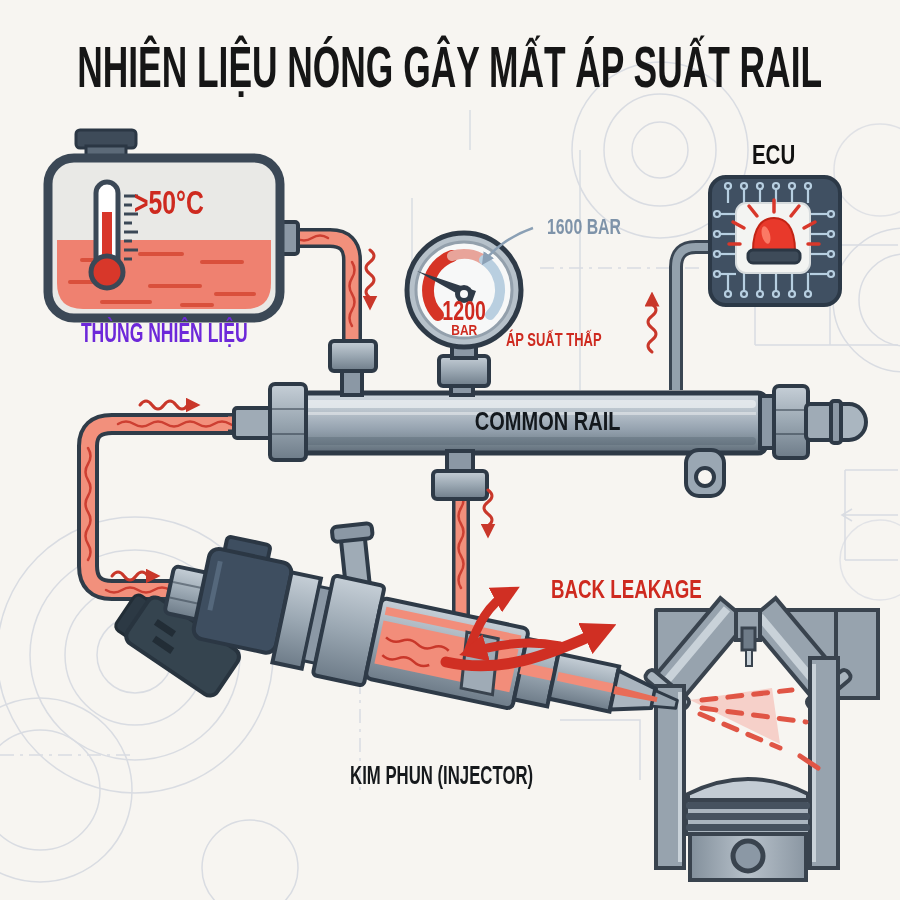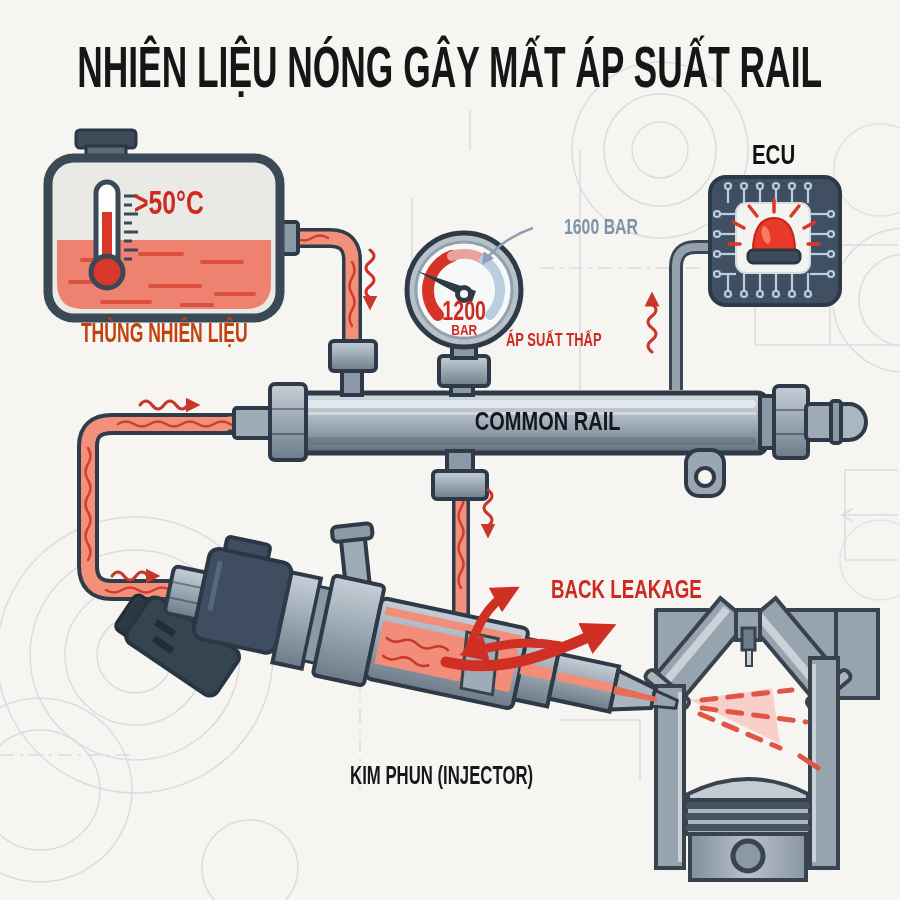--- a/index.html
+++ b/index.html
@@ -11,24 +11,24 @@
   .lbl.left{justify-content:flex-start;}
   .lbl span{display:inline-block;white-space:nowrap;}
   .lbl.center span{transform-origin:center center;}
   .lbl.left span{transform-origin:left center;}
 
   .title{left:0;right:0;top:34px;font-size:57px;color:#161616;letter-spacing:0px;}
   .title span{transform:scaleX(.62);}
 
   .tank-temp{left:134px;top:184px;font-size:33px;color:#ce2a1f;}
   .tank-temp span{transform:scaleX(.75);}
-  .tank-label{left:48px;top:318px;width:232px;font-size:27px;color:#c2410c;}
+  .tank-label{left:48px;top:318px;width:232px;font-size:27px;color:#6d28d9;}
   .tank-label span{transform:scaleX(.65);}
 
-  .gauge-ref{left:564px;top:214px;font-size:22px;color:#7e93a9;}
+  .gauge-ref{left:547px;top:214px;font-size:22px;color:#7e93a9;}
   .gauge-ref span{transform:scaleX(.72);}
   .gauge-value{left:424px;top:295px;width:80px;font-size:28px;color:#ce2a1f;}
   .gauge-value span{transform:scaleX(.7);}
   .gauge-unit{left:424px;top:321px;width:80px;font-size:15px;color:#ce2a1f;}
   .gauge-unit span{transform:scaleX(.8);}
   .gauge-status{left:506px;top:330px;font-size:18px;color:#ce2a1f;}
   .gauge-status span{transform:scaleX(.72);}
 
   .ecu-label{left:714px;top:139px;width:120px;font-size:28px;color:#111;text-align:right;}
   .ecu-label span{transform:scaleX(.73);}

